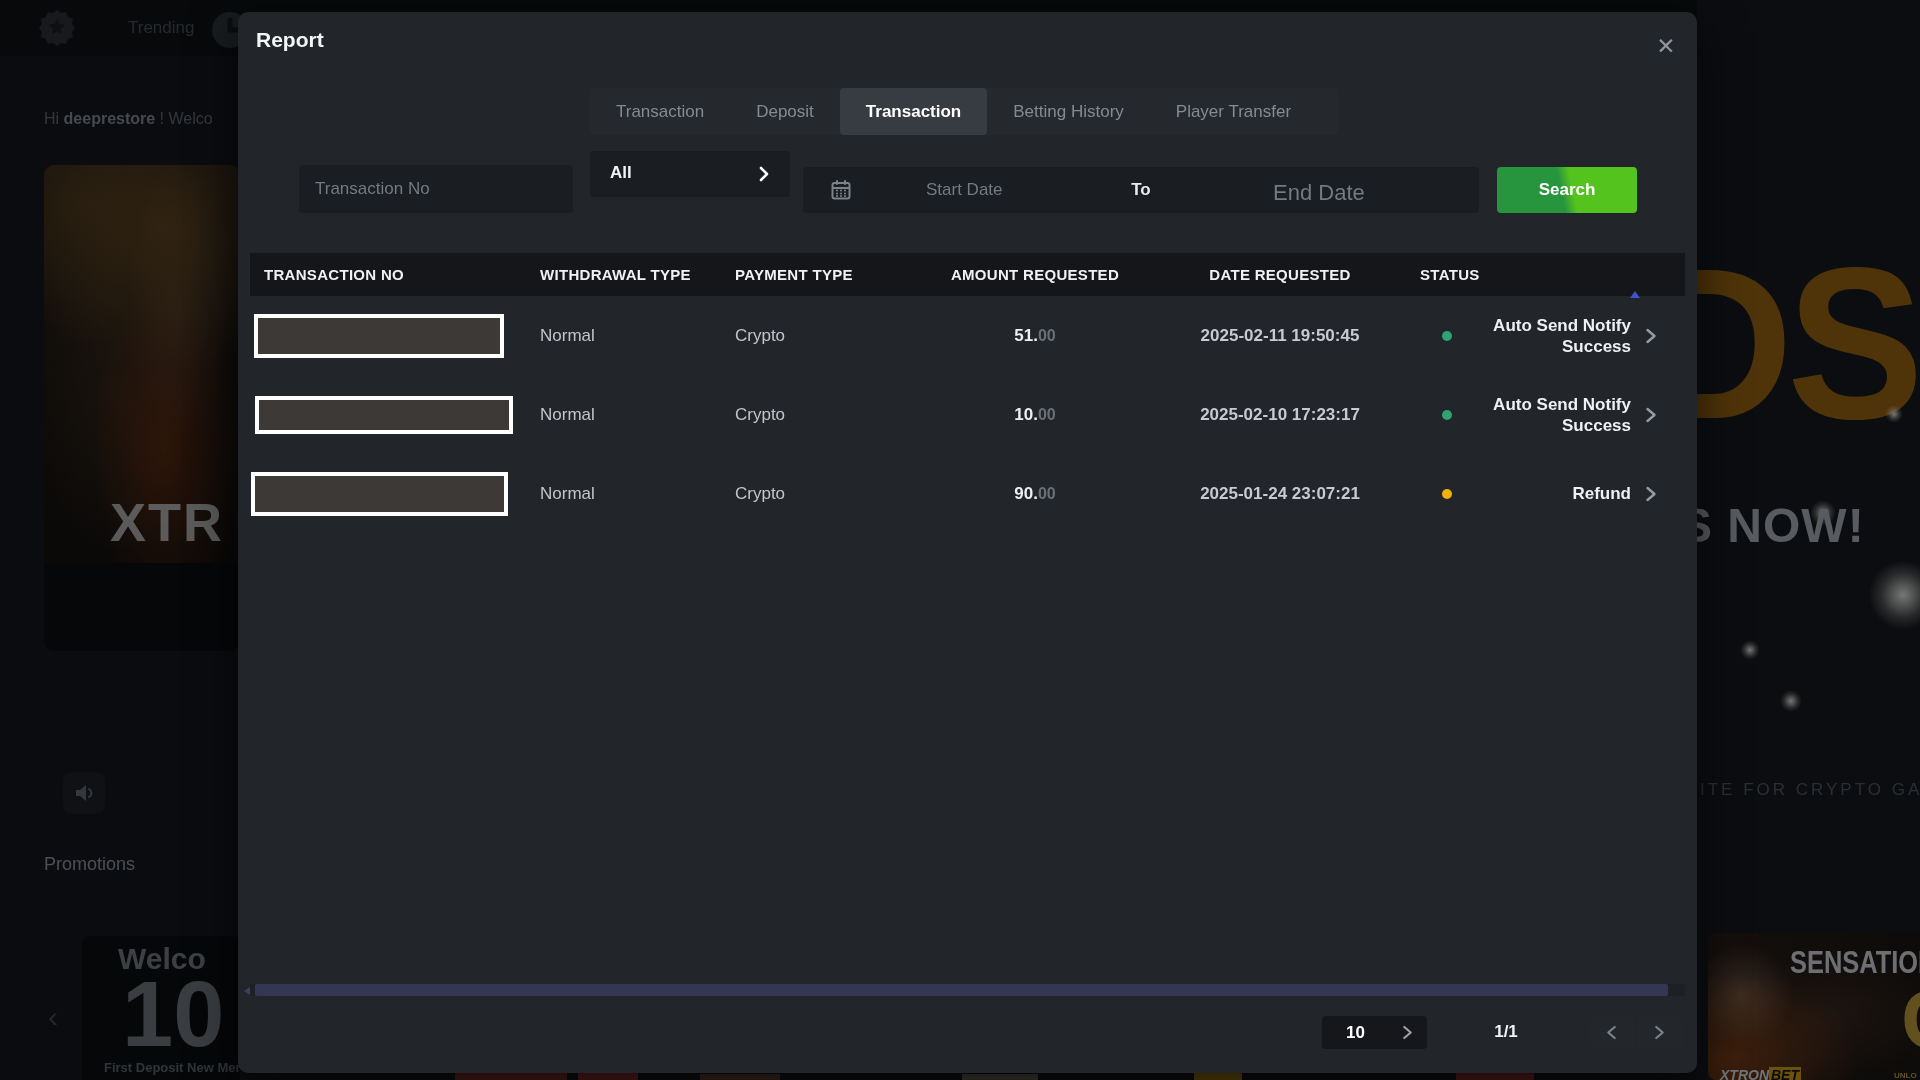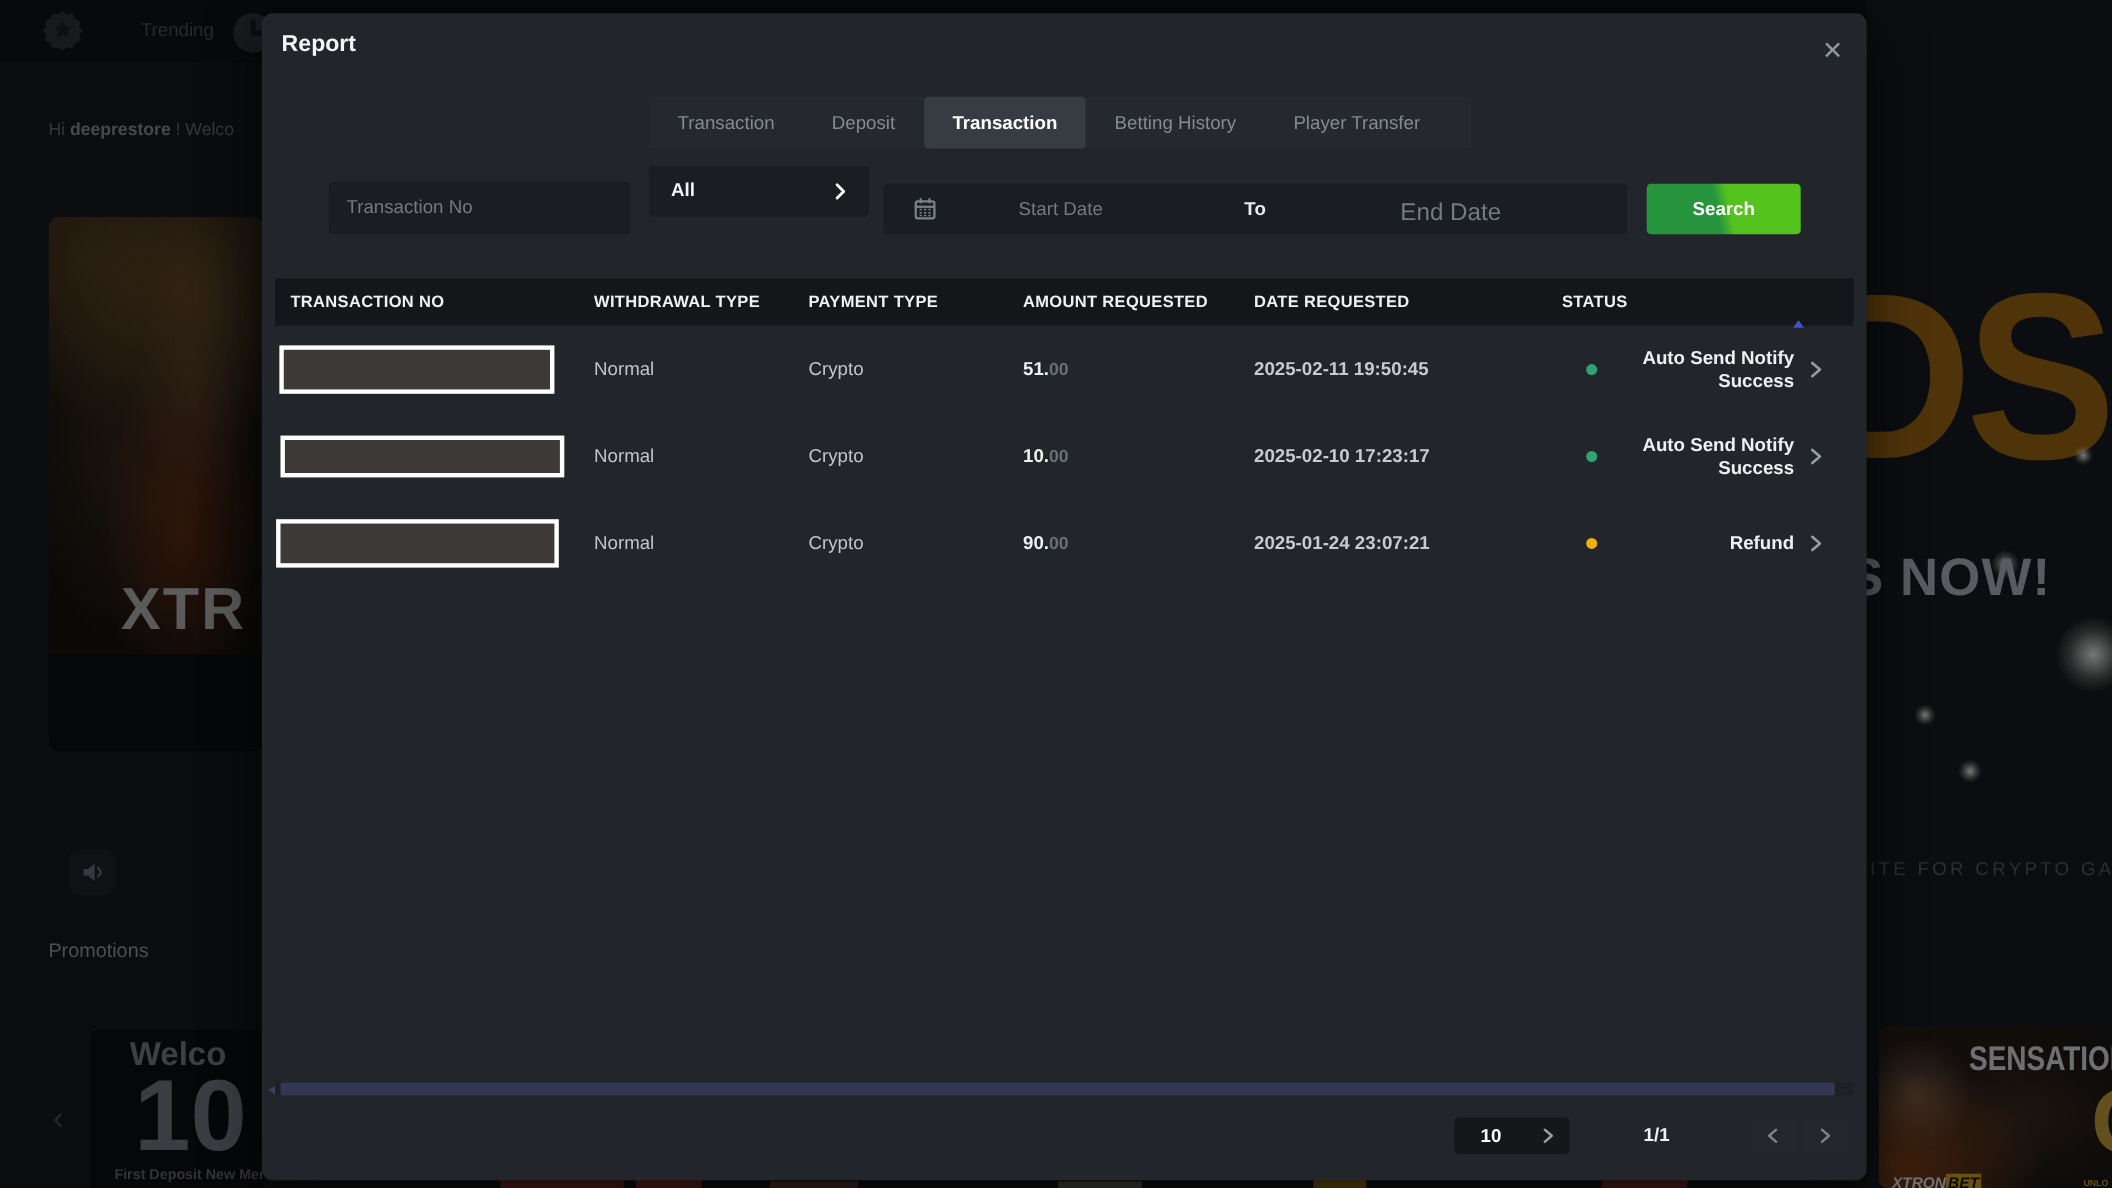--- a/index.html
+++ b/index.html
@@ -19,21 +19,21 @@
   .wallet-btn{position:absolute;left:1888px;top:0;width:32px;height:48px;background:#050506;}
   .greeting{position:absolute;left:44px;top:110px;font-size:16px;color:#686e75;white-space:nowrap;}
   .greeting b{color:#8d939a;}
   .left-banner{position:absolute;left:44px;top:165px;width:196px;height:486px;border-radius:10px;overflow:hidden;
     background:
       radial-gradient(circle at 60% 12%, rgba(190,130,40,.30), transparent 34%),
       radial-gradient(circle at 18% 8%, rgba(160,110,40,.25), transparent 30%),
       radial-gradient(ellipse at 70% 28%, rgba(150,100,70,.30), transparent 28%),
       radial-gradient(ellipse at 62% 58%, rgba(190,70,10,.38), transparent 42%),
       radial-gradient(ellipse at 35% 45%, rgba(120,80,40,.25), transparent 45%),
-      linear-gradient(180deg,#241b12 0%,#1a130d 45%,#0e0a07 100%); margin-top: 32px;}
+      linear-gradient(180deg,#241b12 0%,#1a130d 45%,#0e0a07 100%);}
   .left-banner .strip{position:absolute;left:0;bottom:0;width:100%;height:88px;background:#0a0a0b;}
   .left-banner .brand{position:absolute;left:66px;bottom:98px;font-size:54px;font-weight:bold;
     color:rgba(235,237,240,.75);letter-spacing:2px;}
   .speaker-btn{position:absolute;left:63px;top:772px;width:42px;height:42px;background:#1c1f23;border-radius:9px;}
   .speaker-btn svg{position:absolute;left:10px;top:10px;}
   .promos-h{position:absolute;left:44px;top:854px;font-size:18px;color:#98a0a7;}
   .left-promo{position:absolute;left:82px;top:936px;width:158px;height:144px;background:#0a0a0c;border-radius:8px 8px 0 0;overflow:hidden;}
   .left-promo .t{position:absolute;left:36px;top:6px;font-size:30px;font-weight:bold;color:#7a8087;white-space:nowrap;}
   .left-promo .n{position:absolute;left:40px;top:26px;font-size:92px;font-weight:bold;color:#757b82;white-space:nowrap;}
   .left-promo .s{position:absolute;left:22px;top:124px;font-size:13px;font-weight:bold;color:#62686e;white-space:nowrap;}
@@ -79,21 +79,21 @@
   .datebox .sd{position:absolute;left:95px;top:13px;font-size:17px;color:#737a82;cursor:text;margin-left:28px;}
   .datebox .to{position:absolute;left:308px;top:13px;width:60px;text-align:center;font-size:17px;font-weight:bold;color:#e9ebee;}
   .datebox .ed{position:absolute;left:470px;top:13px;font-size:22px;color:#737a82;cursor:text;}
   .search-btn{position:absolute;left:1259px;top:155px;width:140px;height:46px;border:none;border-radius:4px;cursor:pointer;
     background:linear-gradient(78deg,#27953e 0%,#27953e 46%,#55c31e 54%,#55c31e 100%);
     color:#fff;font-size:17px;font-weight:bold;font-family:"Liberation Sans",sans-serif;}
   .grid-row{display:grid;grid-template-columns:290px 195px 195px 210px 280px 1fr;align-items:center;}
   .thead{position:absolute;left:12px;top:241px;width:1435px;height:43px;background:#141619;
     font-size:15px;font-weight:bold;color:#f0f1f3;letter-spacing:.3px;}
   .thead .c1{padding-left:14px;}
-  .c4,.c5{text-align:left;}
+  .c4,.c5{text-align:center;}
   .c6h{text-align:left;padding-right:9px;}
   .tbody{position:absolute;left:12px;top:284px;width:1435px;}
   .trow{height:79px;}
   .redact{box-sizing:border-box;border:4px solid #ffffff;background:#3c3936;}
   .cell-txt{font-size:17px;color:#c2c6cb;}
   .amt-w{font-size:17px;font-weight:bold;color:#edeff1;}
   .amt-c{font-size:16px;font-weight:bold;color:#697078;}
   .c5 .date{font-size:17px;font-weight:600;color:#c7cbd1;}
   .c6{display:flex;align-items:center;height:100%;}
   .dot{width:10px;height:10px;border-radius:50%;margin-left:22px;flex:0 0 auto;}

